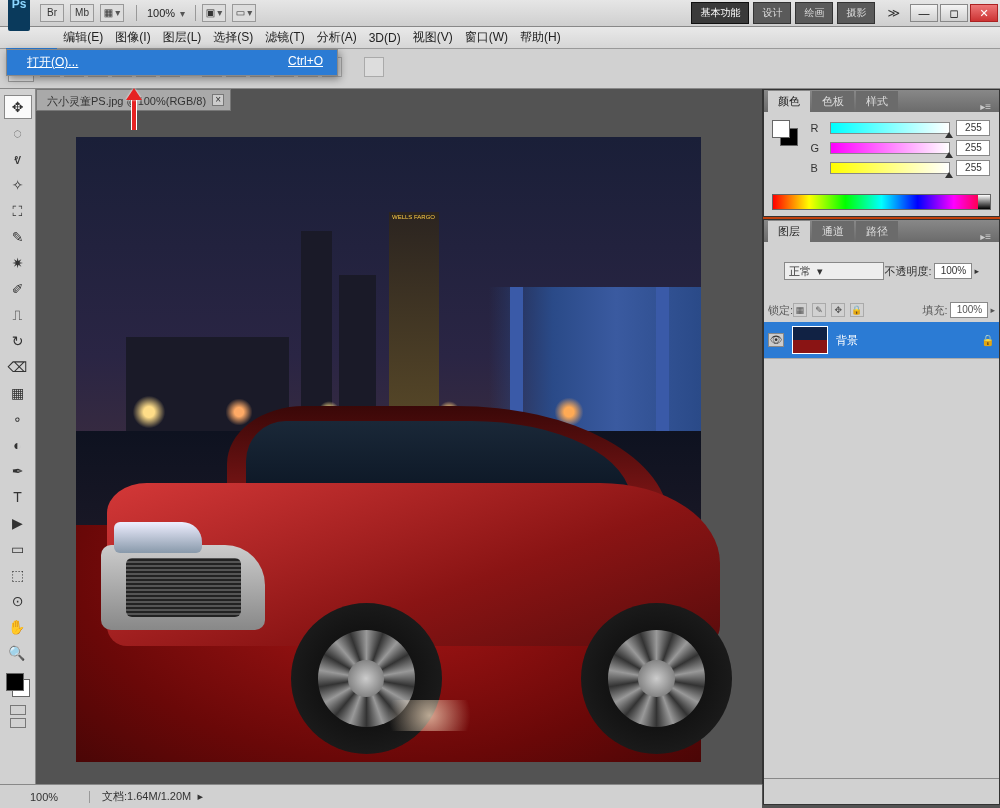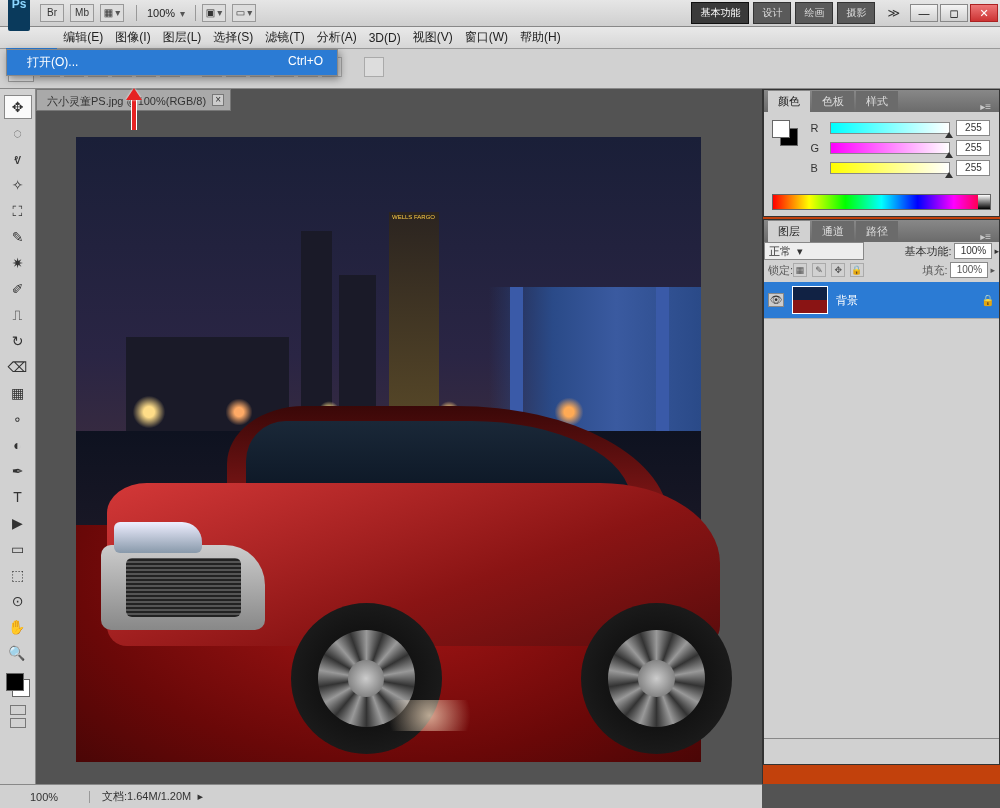--- a/index.html
+++ b/index.html
@@ -21,21 +21,21 @@
 .win-close { background:linear-gradient(#e77,#c33); color:#fff; border-color:#a22;}
 
 
 .menubar { height:22px; background:linear-gradient(#e9e9e9,#d6d6d6); display:flex; align-items:center; padding-left:6px; border-bottom:1px solid #999; font-size:12px; color:#222;}
 .menu-item { padding:3px 6px; }
 .menu-item.open { background:#2b7bd4; color:#fff;margin-top:44px;}
 
 
 .dropdown { position:absolute; left:6px; top:49px; width:332px; background:#f2f2f2; border:1px solid #888; box-shadow:2px 3px 8px rgba(0,0,0,0.4); z-index:50;}
 .dd-row { display:flex; justify-content:space-between; padding:4px 14px 4px 20px; font-size:12px; color:#222;}
-.dd-row.hl { background:#2b7bd4; color:#fff;}
+.dd-row.hl { background:#2b7bd4; color:#fff;text-decoration:underline;}
 
 
 .optionsbar { height:40px; background:#d1d1d1; border-bottom:1px solid #888; display:flex; align-items:center; padding-left:8px;}
 .opt-icon { width:26px; height:26px; border:1px solid #999; background:#e1e1e1; margin-right:6px;}
 .optionsbar .icon-row span { display:inline-block; width:20px; height:20px; border:1px solid #aaa; margin-right:4px; background:#ddd;}
 
 
 .main { position:absolute; top:89px; left:0; right:0; bottom:24px; display:flex;}
 .tools { width:36px; background:#d1d1d1; border-right:1px solid #888; padding-top:4px;}
 .tool { width:28px; height:24px; margin:2px auto; border:1px solid transparent; display:flex; align-items:center; justify-content:center; font-size:14px; color:#333;}
@@ -93,21 +93,21 @@
 .slider-track { flex:1; height:12px; margin:0 6px; border:1px solid #888; position:relative;}
 .sl-r{background:linear-gradient(90deg,#0ff,#fff);}
 .sl-g{background:linear-gradient(90deg,#f0f,#fff);}
 .sl-b{background:linear-gradient(90deg,#ff0,#fff);}
 .slider-thumb{position:absolute; right:-4px; bottom:-5px; width:0;height:0;border-left:4px solid transparent;border-right:4px solid transparent;border-bottom:6px solid #333;}
 .slider-val { width:34px; height:16px; border:1px solid #888; background:#fff; font-size:10px; text-align:center; line-height:14px;}
 .spectrum { height:16px; margin:6px 8px; background:linear-gradient(90deg,#f00,#ff0,#0f0,#0ff,#00f,#f0f,#f00); border:1px solid #666; position:relative;}
 .spectrum::after{content:""; position:absolute; right:0;top:0;bottom:0;width:12px;background:linear-gradient(#fff,#000);}
 
 .layers-body { padding:0;}
-.layer-opts { display:flex; align-items:center; padding:0; font-size:11px; color:#333; background:#d1d1d1;}
+.layer-opts { display:flex; align-items:center; padding:20px; font-size:11px; color:#333; background:#d1d1d1;}
 .blend-select{ width:100px; height:18px; border:1px solid #888; background:#eee; font-size:11px; padding-left:4px; line-height:16px;}
 .opacity-lbl{margin-left:auto;}
 .pct-box{width:38px;height:16px;border:1px solid #888;background:#fff;font-size:10px;text-align:center;line-height:14px;margin-left:3px;}
 .layer-opts2{display:flex; align-items:center; padding:2px 4px 4px; font-size:11px; color:#555;}
 .lock-icons span{display:inline-block;width:14px;height:14px;border:1px solid #aaa;margin-right:2px;font-size:9px;text-align:center;line-height:12px;}
 .layer-row { display:flex; align-items:center; padding:4px; background:#2b7bd4; color:#fff; font-size:11px;}
 .eye{width:16px;height:14px;border:1px solid #888;background:#ccc;margin-right:8px;font-size:10px;text-align:center;line-height:12px;color:#333;}
 .layer-thumb{width:36px;height:28px;background:linear-gradient(#112244 50%,#8a1414 50%);border:1px solid #fff;margin-right:8px;}
 .layer-lock{margin-left:auto; font-size:11px;}
 .layer-empty{height:420px; background:#d1d1d1; border-top:1px solid #aaa;}
@@ -290,21 +290,21 @@
     <div class="panel">
       <div class="panel-tabs">
         <div class="ptab active">图层</div>
         <div class="ptab">通道</div>
         <div class="ptab">路径</div>
         <div class="ptab-x">▸≡</div>
       </div>
       <div class="layers-body">
         <div class="layer-opts">
           <div class="blend-select"><span>正常</span> &nbsp;▾</div>
-          <span class="opacity-lbl">基本功能:</span>
+          <span class="opacity-lbl">不透明度:</span>
           <div class="pct-box">100%</div>
           <span style="font-size:9px;margin-left:2px;">▸</span>
         </div>
         <div class="layer-opts2">
           <span>锁定:</span>
           <span class="lock-icons">
             <span>▦</span>
             <span>✎</span>
             <span>✥</span>
             <span>🔒</span>

